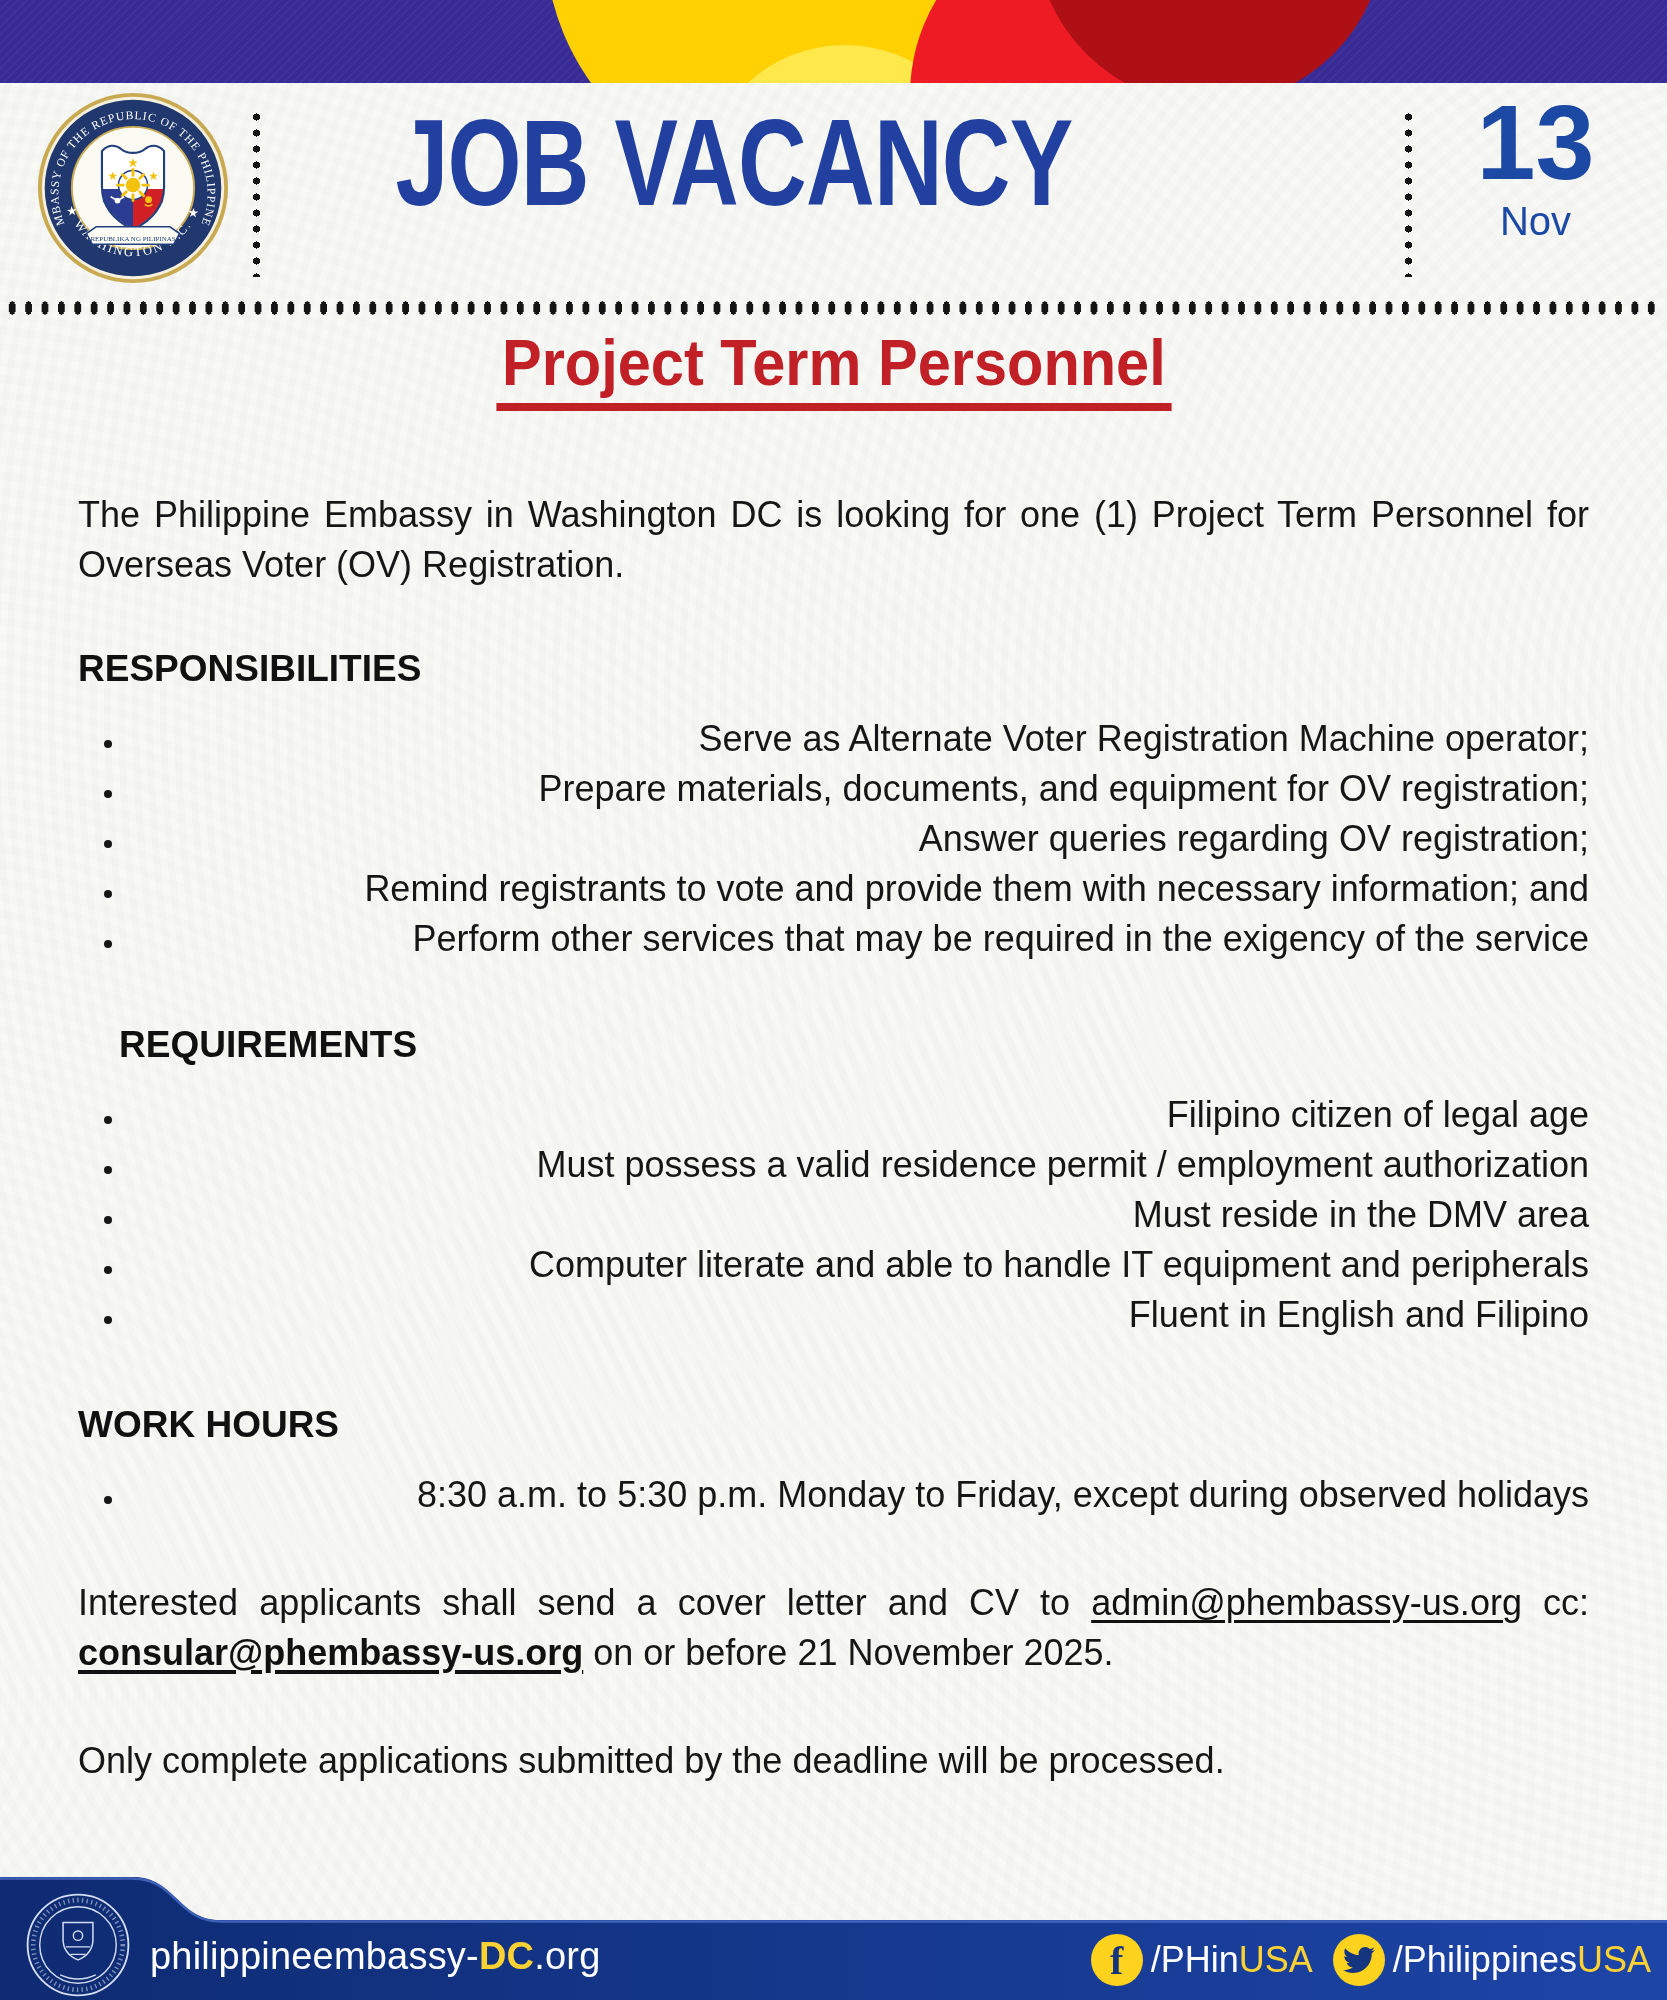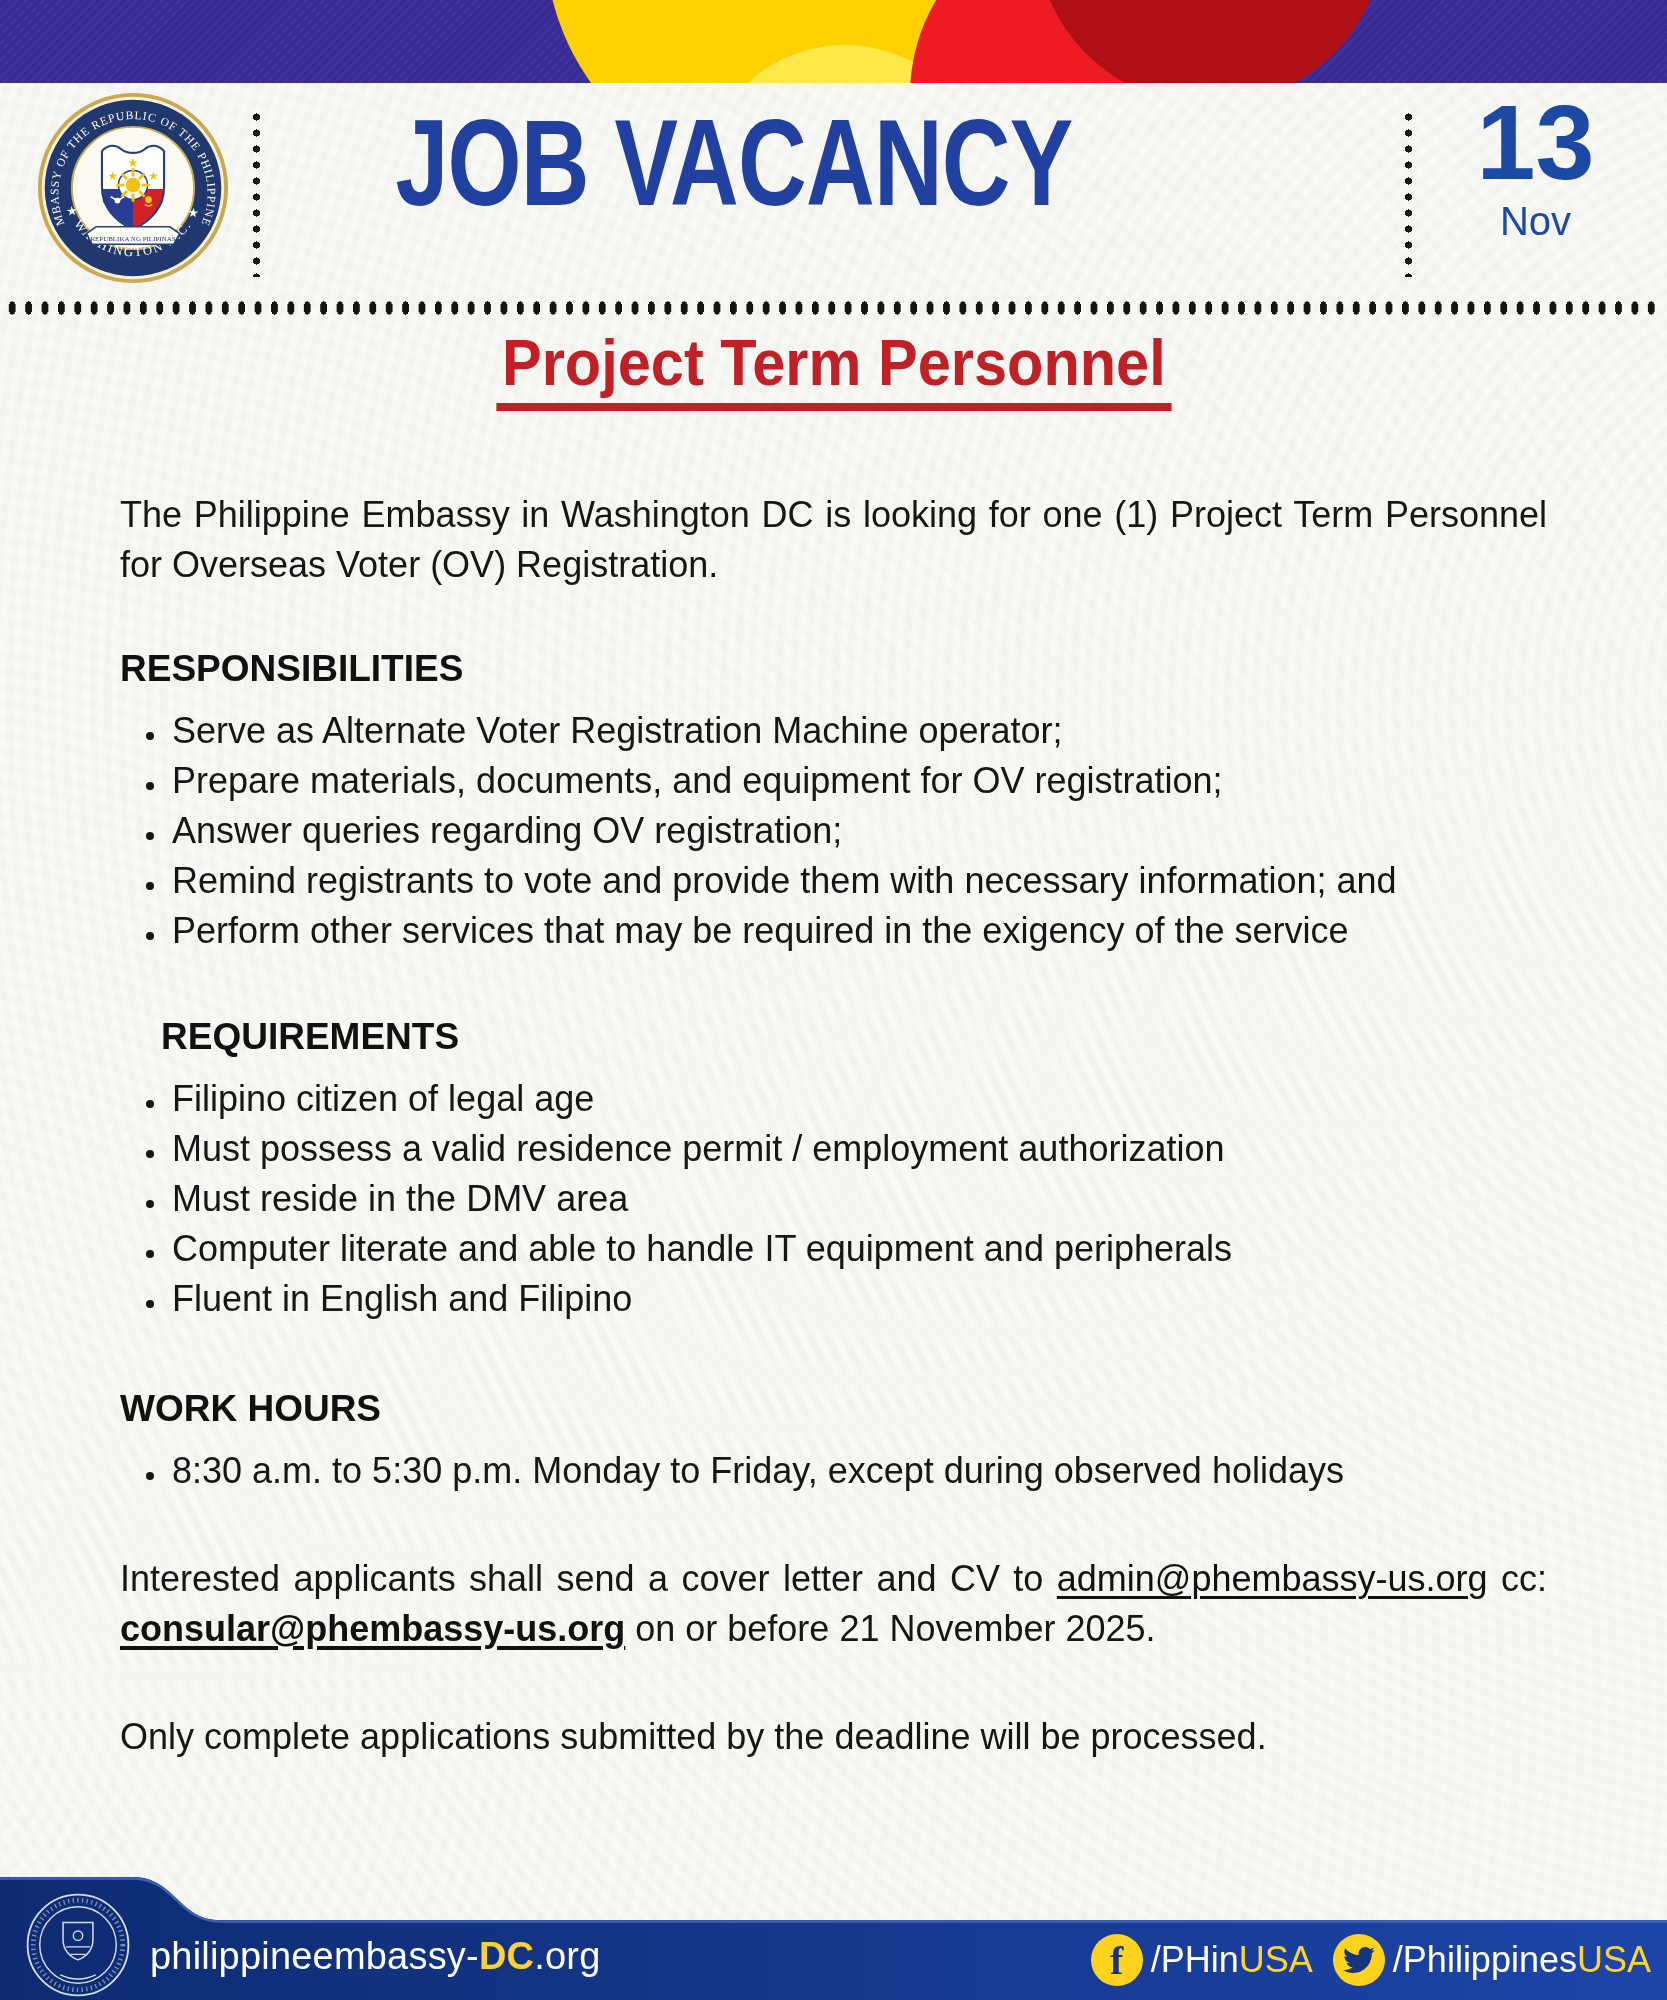--- a/index.html
+++ b/index.html
@@ -41,26 +41,26 @@
     background-image:radial-gradient(ellipse 3.6px 6.8px at 50% 50%, #141414 97%, transparent 100%);
     background-size:16.4px 16px; background-repeat:repeat-x; }
 
   
   .doc-title{ position:absolute; top:328px; left:0; width:1667px; text-align:center; }
   .doc-title .tt{ display:inline-block; transform:scaleX(0.93); transform-origin:center;
     font-size:64px; font-weight:bold; color:#c12026; letter-spacing:0;
     border-bottom:8px solid #c12026; padding:0 6px 5px; line-height:1.1; }
 
   
-  .content{ position:absolute; top:412px; left:0; width:1667px; padding:0 120px; color:#161616; }
+  .content{ position:absolute; top:412px; left:0; width:1667px; padding:0 78px; color:#161616; }
   .content p{ font-size:36px; line-height:50px; text-align:justify; }
   p.intro{ margin-top:78px; }
   .content h2{ font-size:37px; line-height:42px; font-weight:bold; color:#111; text-align:left; }
   h2.s0{ margin-top:58px; } h2.s1{ margin-top:60px;margin-left:41px; } h2.s2{ margin-top:64px; }
-  .content ul{ margin:16px 0 0; padding-left:48px; list-style:disc; }
+  .content ul{ margin:24px 0 0; padding-left:48px; list-style:disc;text-align:right; }
   .content li{ font-size:36px; line-height:50px; padding-left:4px; }
   .content li::marker{ font-size:0.72em; }
   p.apply{ margin-top:58px; }
   p.note{ margin-top:58px; text-align:left; }
   a.email{ color:#111; text-decoration:underline; text-decoration-thickness:2.5px; text-underline-offset:5px; }
   a.email.cc{ font-weight:bold; text-decoration-thickness:3.5px; }
 
   
   .footer{ position:absolute; left:0; bottom:0; width:1667px; height:123px; }
   .footer svg.shape{ position:absolute; inset:0; }

